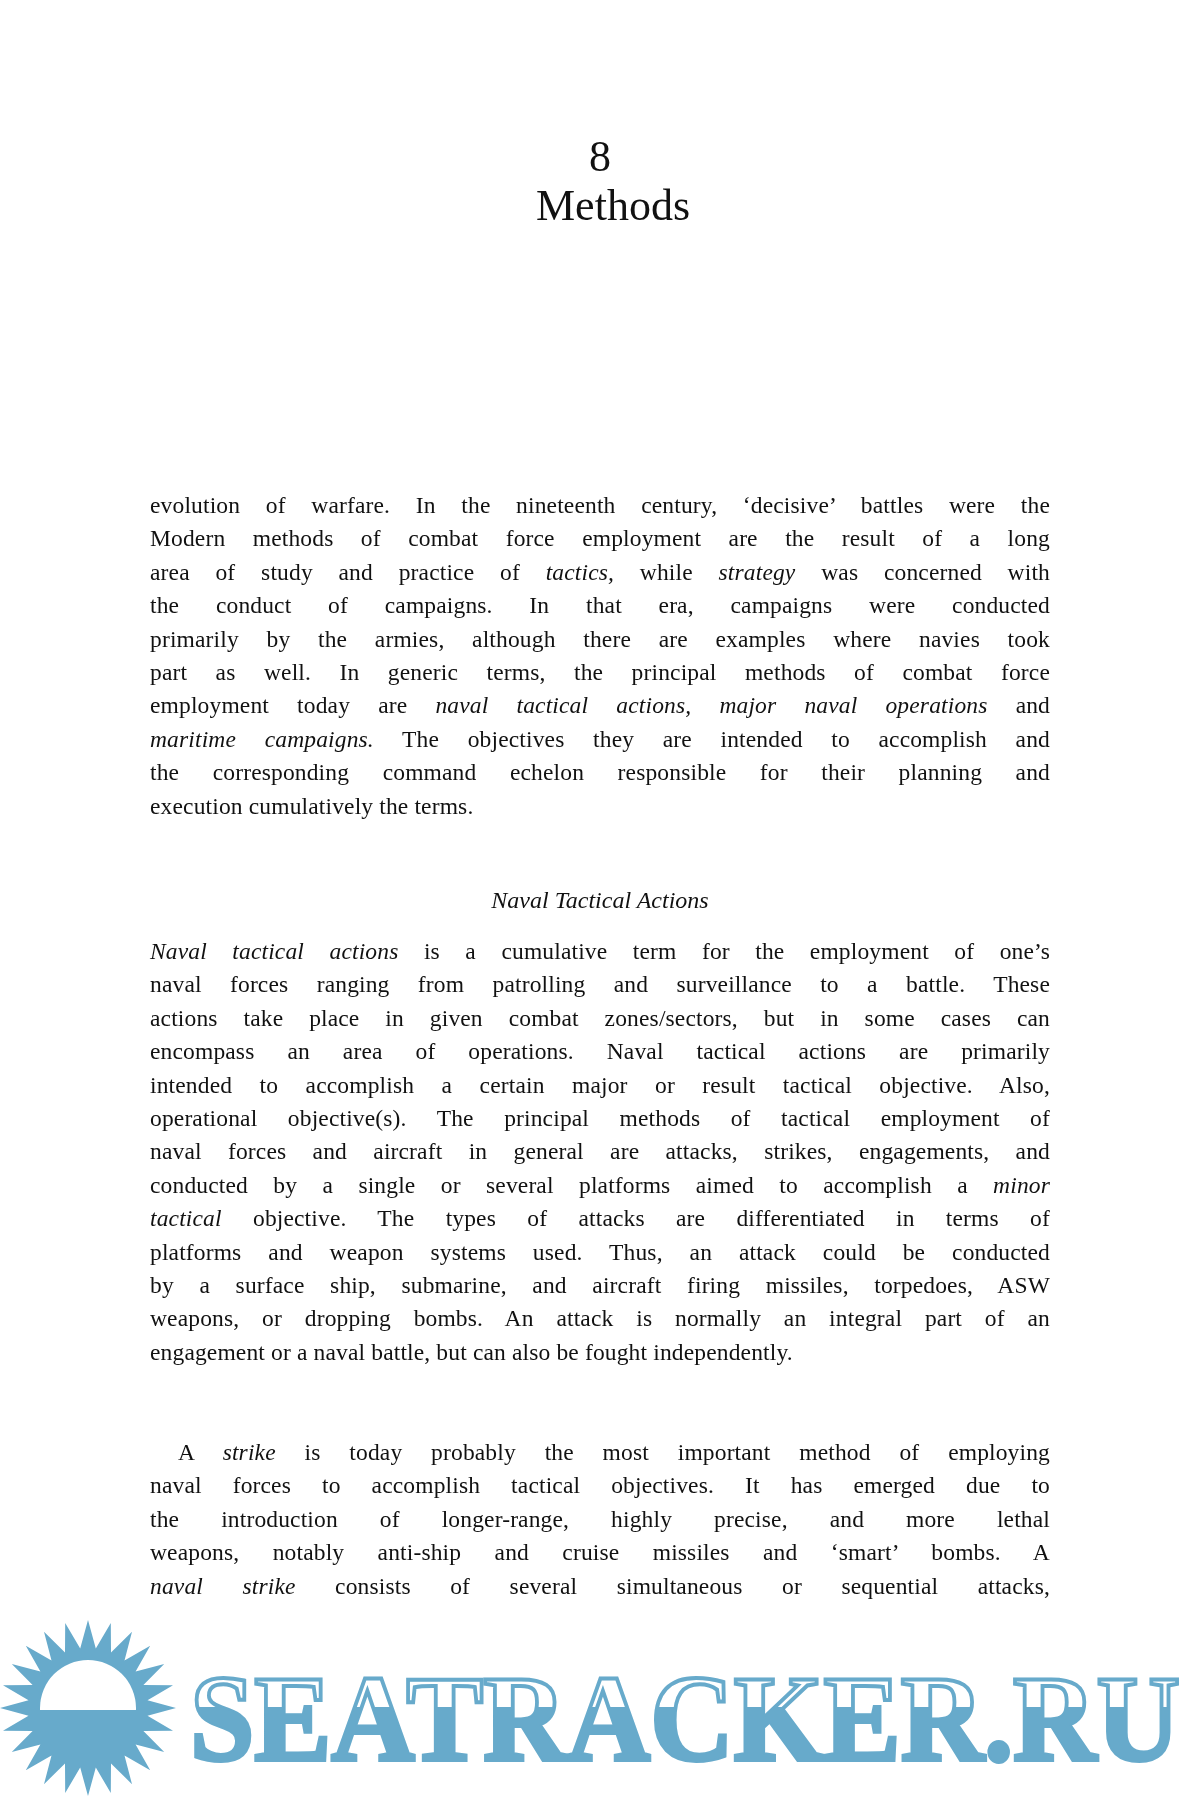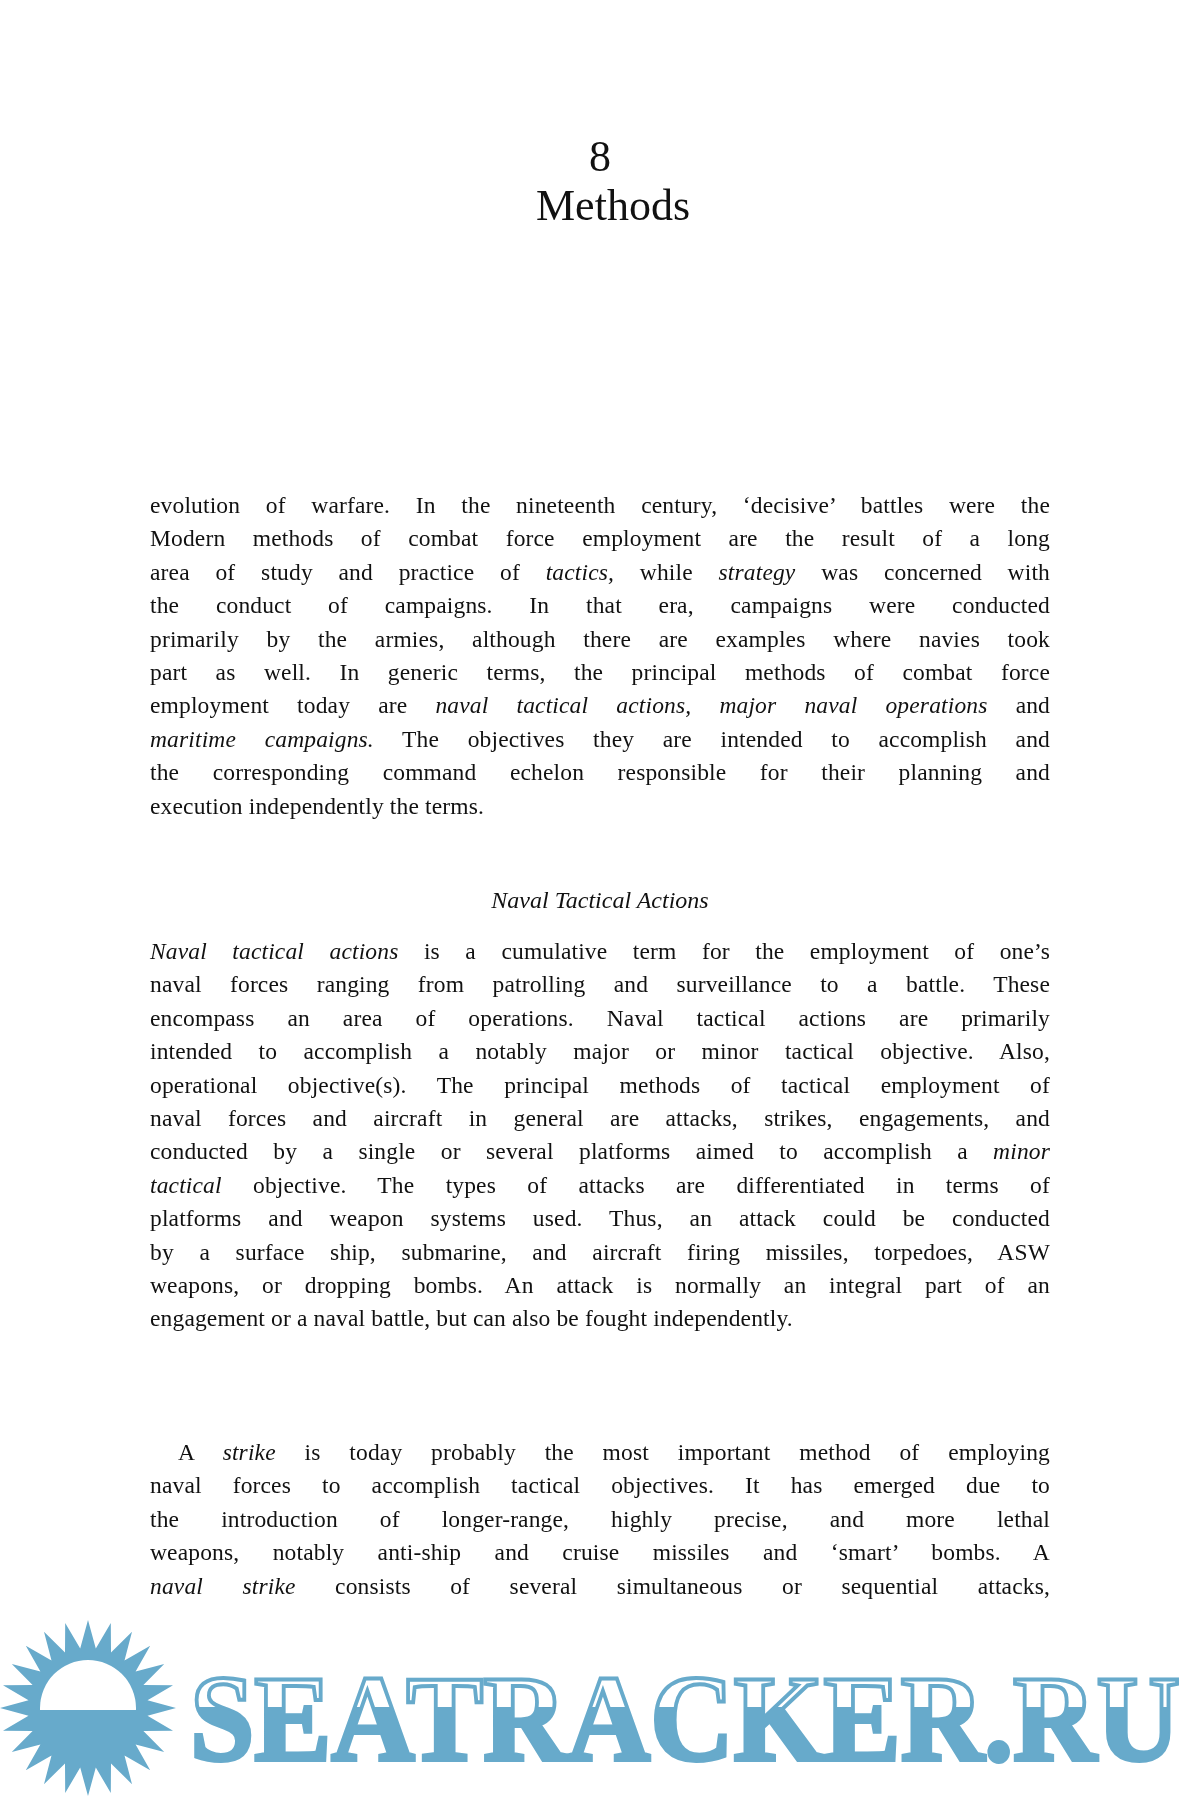--- a/index.html
+++ b/index.html
@@ -30,30 +30,31 @@
   <div class="block" id="intro" style="top:489px;">
       <div class="line"><span>evolution of warfare. In the nineteenth century, ‘decisive’ battles were the</span></div>
       <div class="line"><span>Modern methods of combat force employment are the result of a long</span></div>
       <div class="line"><span>area of study and practice of </span><i>tactics,</i><span> while </span><i>strategy</i><span> was concerned with</span></div>
       <div class="line"><span>the conduct of campaigns. In that era, campaigns were conducted</span></div>
       <div class="line"><span>primarily by the armies, although there are examples where navies took</span></div>
       <div class="line"><span>part as well. In generic terms, the principal methods of combat force</span></div>
       <div class="line"><span>employment today are </span><i>naval tactical actions, major naval operations</i><span> and</span></div>
       <div class="line"><i>maritime campaigns.</i><span> The objectives they are intended to accomplish and</span></div>
       <div class="line"><span>the corresponding command echelon responsible for their planning and</span></div>
-      <div class="line last"><span>execution independently the terms.</span></div>
+      <div class="line last"><span>execution cumulatively the terms.</span></div>
     </div>
 
   <div class="section-heading">Naval Tactical Actions</div>
 
   <div class="block" id="para1" style="top:935px;">
       <div class="line"><i>Naval tactical actions</i><span> is a cumulative term for the employment of one’s</span></div>
       <div class="line"><span>naval forces ranging from patrolling and surveillance to a battle. These</span></div>
+      <div class="line"><span>actions take place in given combat zones/sectors, but in some cases can</span></div>
       <div class="line"><span>encompass an area of operations. Naval tactical actions are primarily</span></div>
-      <div class="line"><span>intended to accomplish a notably major or minor tactical objective. Also,</span></div>
+      <div class="line"><span>intended to accomplish a certain major or result tactical objective. Also,</span></div>
       <div class="line"><span>operational objective(s). The principal methods of tactical employment of</span></div>
       <div class="line"><span>naval forces and aircraft in general are attacks, strikes, engagements, and</span></div>
       <div class="line"><span>conducted by a single or several platforms aimed to accomplish a </span><i>minor</i></div>
       <div class="line"><i>tactical</i><span> objective. The types of attacks are differentiated in terms of</span></div>
       <div class="line"><span>platforms and weapon systems used. Thus, an attack could be conducted</span></div>
       <div class="line"><span>by a surface ship, submarine, and aircraft firing missiles, torpedoes, ASW</span></div>
       <div class="line"><span>weapons, or dropping bombs. An attack is normally an integral part of an</span></div>
       <div class="line last"><span>engagement or a naval battle, but can also be fought independently.</span></div>
     </div>
   <div class="block" id="para2" style="top:1436px;">

